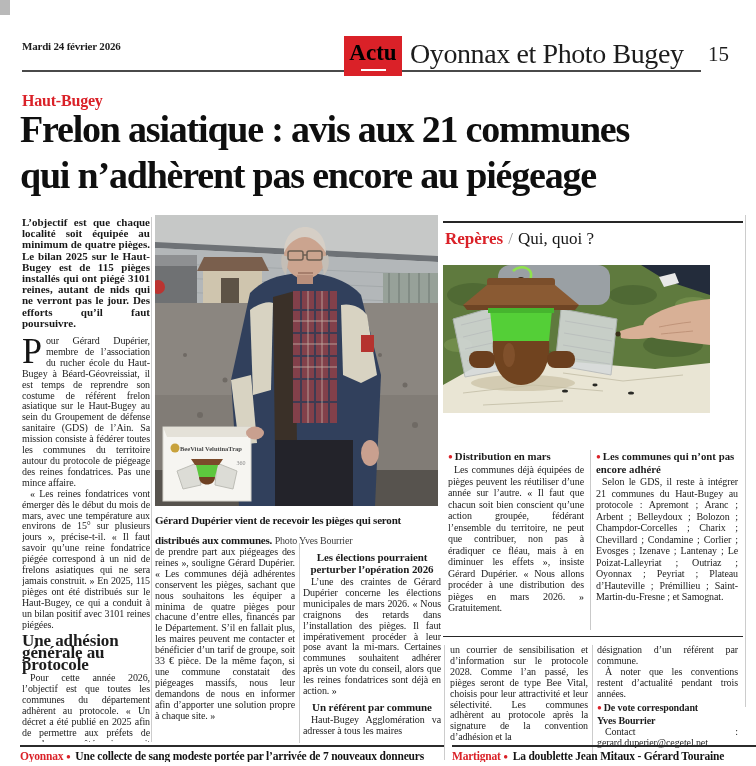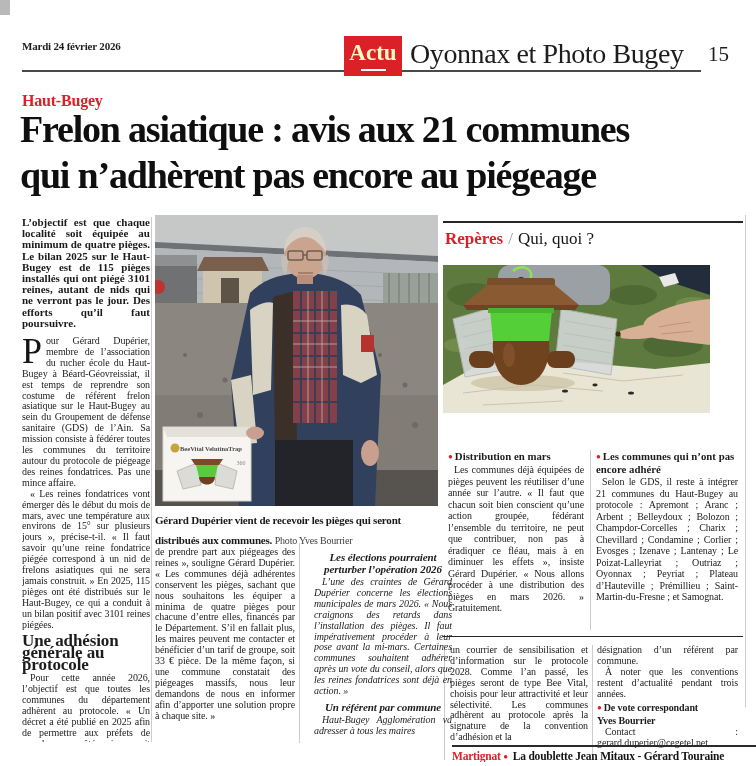--- a/index.html
+++ b/index.html
@@ -3,42 +3,42 @@
 <meta charset="utf-8">
 <style>
   html,body{margin:0;padding:0;background:#ffffff;}
   .page{position:relative;width:756px;height:766px;background:#ffffff;overflow:hidden;
         font-family:"Liberation Serif",serif;color:#1c1c1c;}
   .abs{position:absolute;}
   
   .corner-mark{left:0;top:0;width:10px;height:15px;background:#b9b9b9;}
   .date{left:22px;top:40px;font-size:11px;font-weight:bold;color:#1d1d1d;letter-spacing:-0.2px;}
   .header-rule{left:22px;top:70px;width:679px;height:2px;background:#4a4a4a;}
-  .actu-badge{left:344px;top:36px;width:58px;height:40px;background:#da2128;color:#fef9c3;
+  .actu-badge{left:344px;top:36px;width:58px;height:40px;background:#da2128;color:#000000;
               text-align:center;font-weight:bold;font-size:23px;line-height:34px;}
   .badge-underline{position:absolute;left:17px;bottom:5px;width:25px;height:2px;background:#fff;}
   .section-title{left:410px;top:38px;font-size:28px;color:#1d1d1d;letter-spacing:-0.4px;white-space:nowrap;}
   .page-number{left:708px;top:42px;font-size:21px;color:#1d1d1d;}
   
   .kicker{left:22px;top:92px;font-size:16px;font-weight:bold;color:#da2128;letter-spacing:-0.2px;}
   .headline{left:20px;top:106px;font-size:38px;line-height:46px;font-weight:bold;color:#0f0f0f;
             letter-spacing:-1.2px;white-space:nowrap;}
   .headline span{display:block;}
   
   .intro{left:22px;top:217px;width:128px;font-size:11px;line-height:11.2px;font-weight:bold;
          text-align:justify;color:#191919;}
   .body-text{font-size:10px;line-height:10.9px;text-align:justify;color:#1c1c1c;letter-spacing:-0.1px;}
   .body-text p{margin:0;}
   .body-text p.indent{text-indent:8px;}
   .col1-body{left:22px;top:336px;width:128px;height:406px;overflow:hidden;}
   .dropcap{float:left;font-size:36px;line-height:29px;padding:1px 4px 0 0;color:#141414;}
   .subhead-left{font-weight:bold;font-size:17px;line-height:12px;margin:5px 0 2px;text-align:left;}
   .subhead-center{font-weight:bold;font-size:11px;line-height:12px;margin:4px 0 2px;text-align:center;}
   .col2-body{left:155px;top:547px;width:140px;height:212px;overflow:hidden;}
-  .col3-body{left:314px;top:547px;width:138px;height:214px;overflow:hidden;font-style:italic;}
+  .col3-body{left:303px;top:547px;width:138px;height:214px;overflow:hidden;}
   .col4-body{left:450px;top:645px;width:138px;height:120px;overflow:hidden;}
   .col5-body{left:597px;top:645px;width:141px;height:121px;overflow:hidden;}
   .correspondent-line{font-weight:bold;margin-top:3px;}
   .red-bullet{color:#da2128;font-size:8px;vertical-align:1px;padding-right:2px;}
   
   .photo1{left:155px;top:215px;width:283px;height:291px;}
   .caption1{left:155px;top:510px;width:284px;font-size:11px;line-height:20px;font-weight:bold;
             color:#191919;letter-spacing:-0.2px;}
   .credit{font-weight:normal;font-size:10px;color:#3d3d3d;}
   
@@ -302,19 +302,24 @@
   </div>
 
   <div class="abs col5-body body-text">
     <p>désignation d’un référent par commune.</p>
     <p class="indent">À noter que les conventions restent d’actualité pendant trois années.</p>
     <div class="correspondent-line"><span class="red-bullet">●</span><span>De vote correspondant</span></div>
     <div class="correspondent-line">Yves Bourrier</div>
     <p class="indent">Contact : gerard.duperier@cegetel.net</p>
   </div>
 
+  <div class="abs teaser teaser-left">
+    <span class="teaser-loc">Oyonnax</span>
+    <span class="red-bullet">●</span>
+    <span>Une collecte de sang modeste portée par l’arrivée de 7 nouveaux donneurs</span>
+  </div>
   <div class="abs teaser teaser-right">
     <span class="teaser-loc">Martignat</span>
     <span class="red-bullet">●</span>
     <span>La doublette Jean Mitaux - Gérard Touraine</span>
   </div>
 
 </div>
 
 </body></html>

